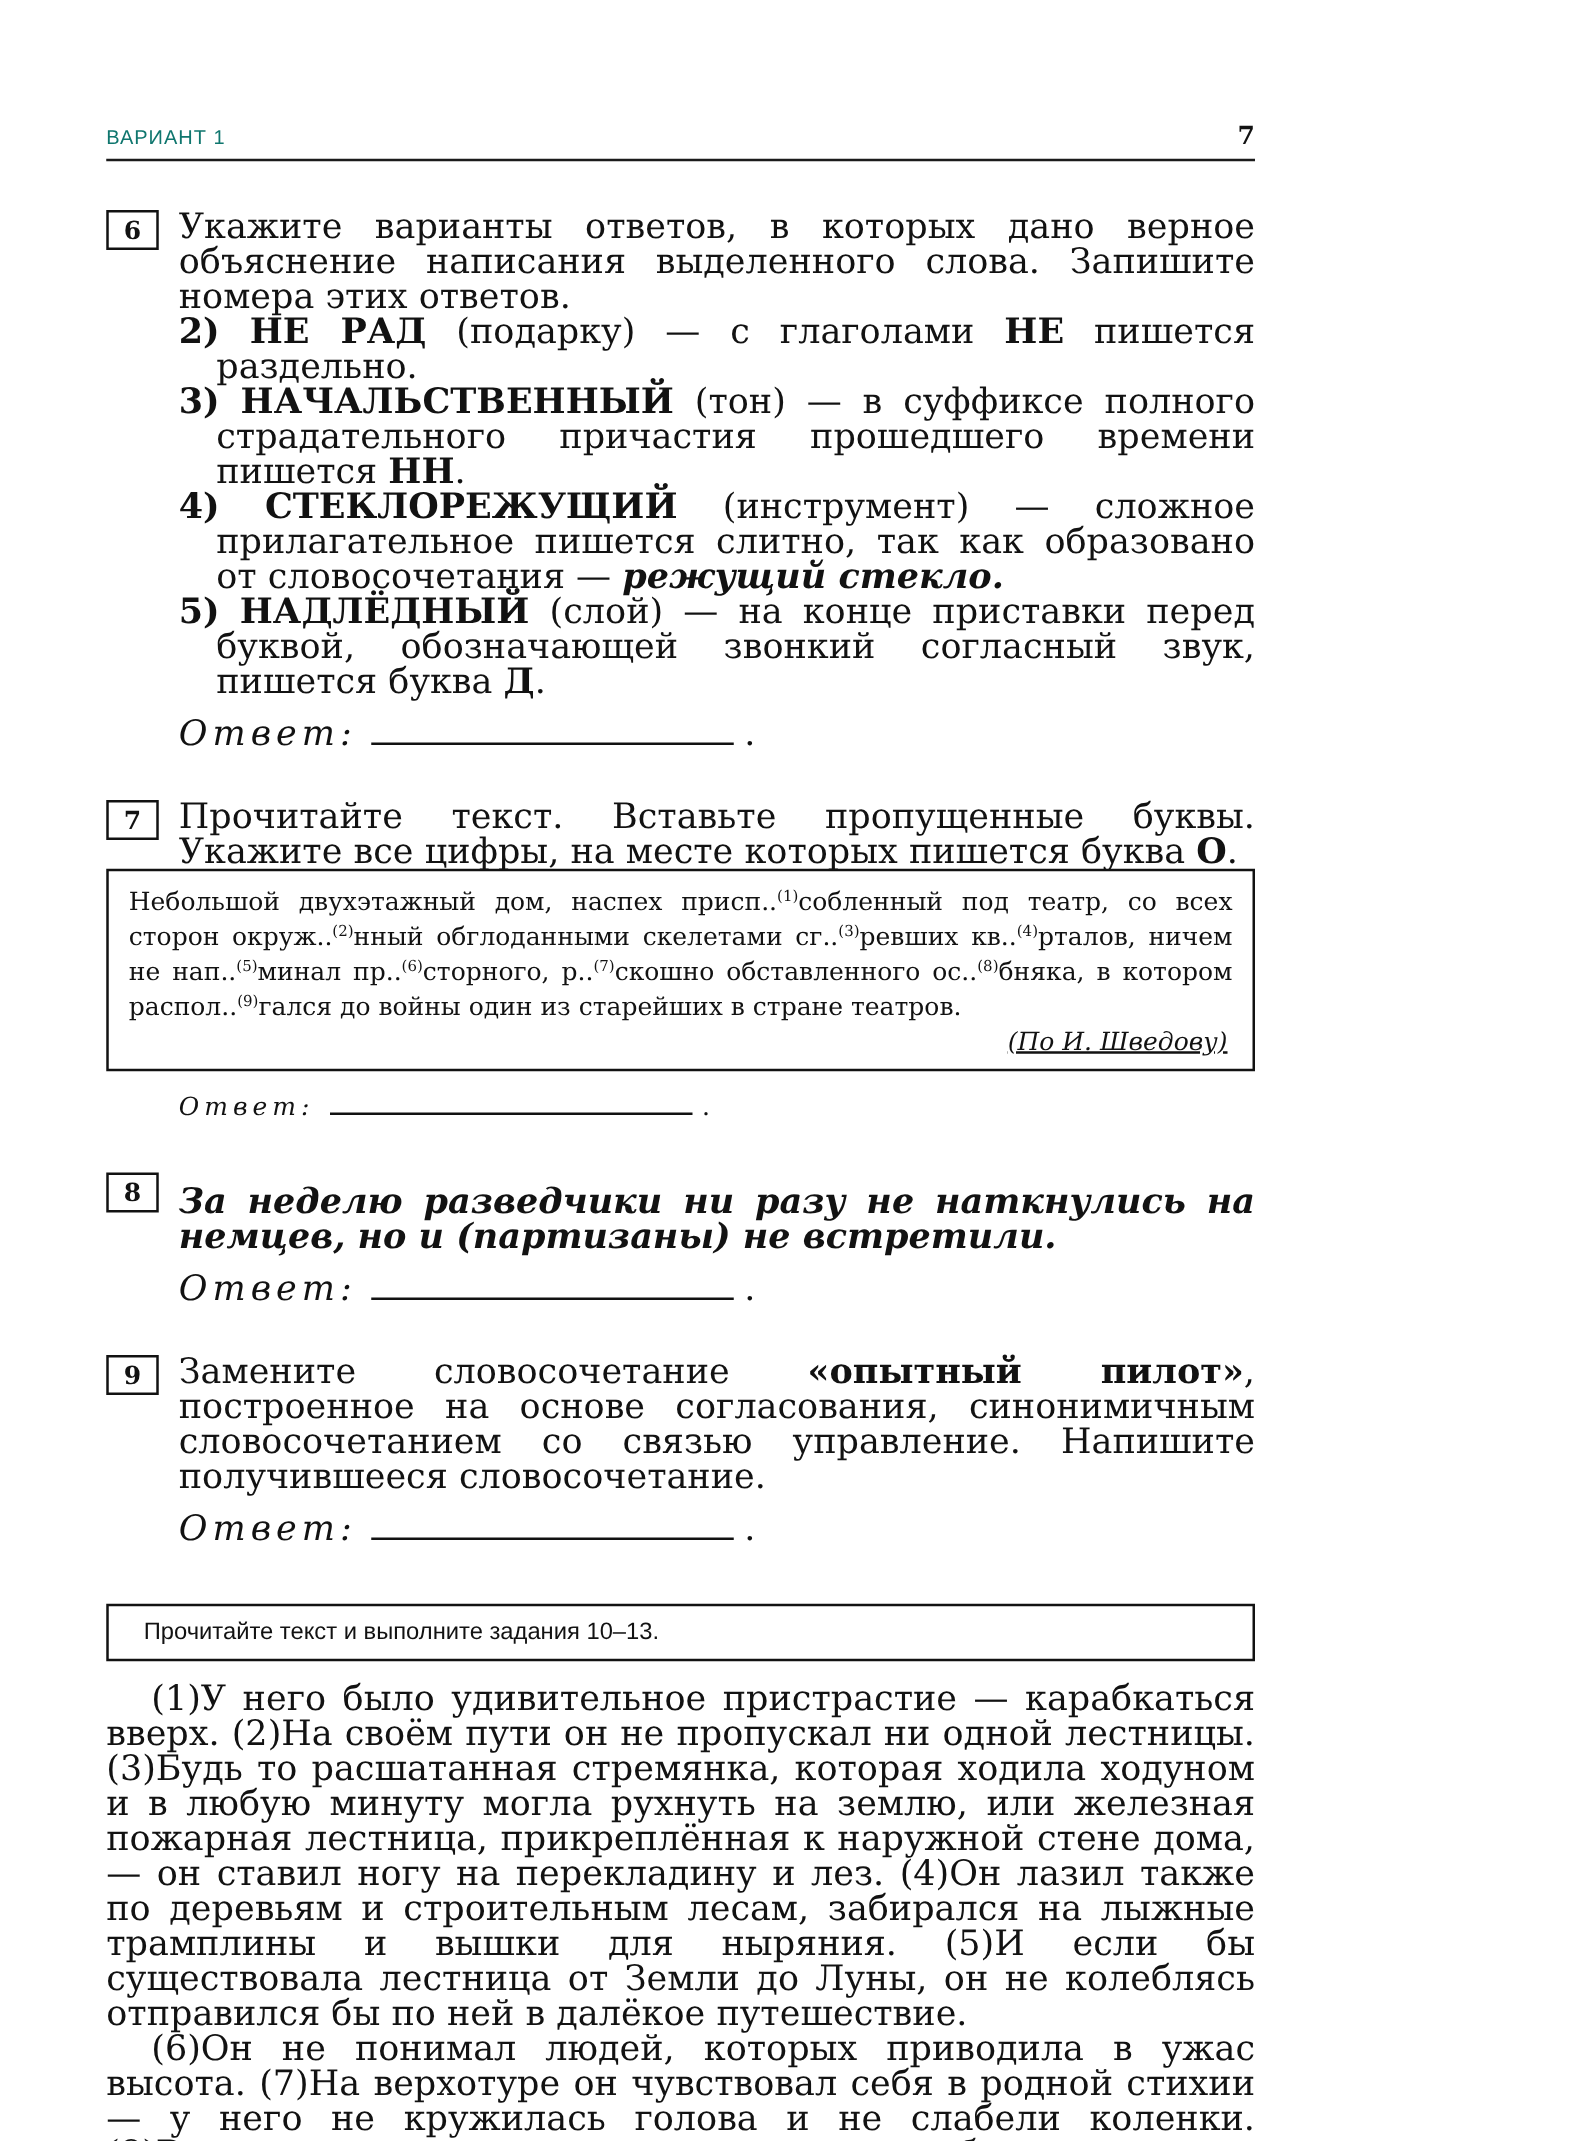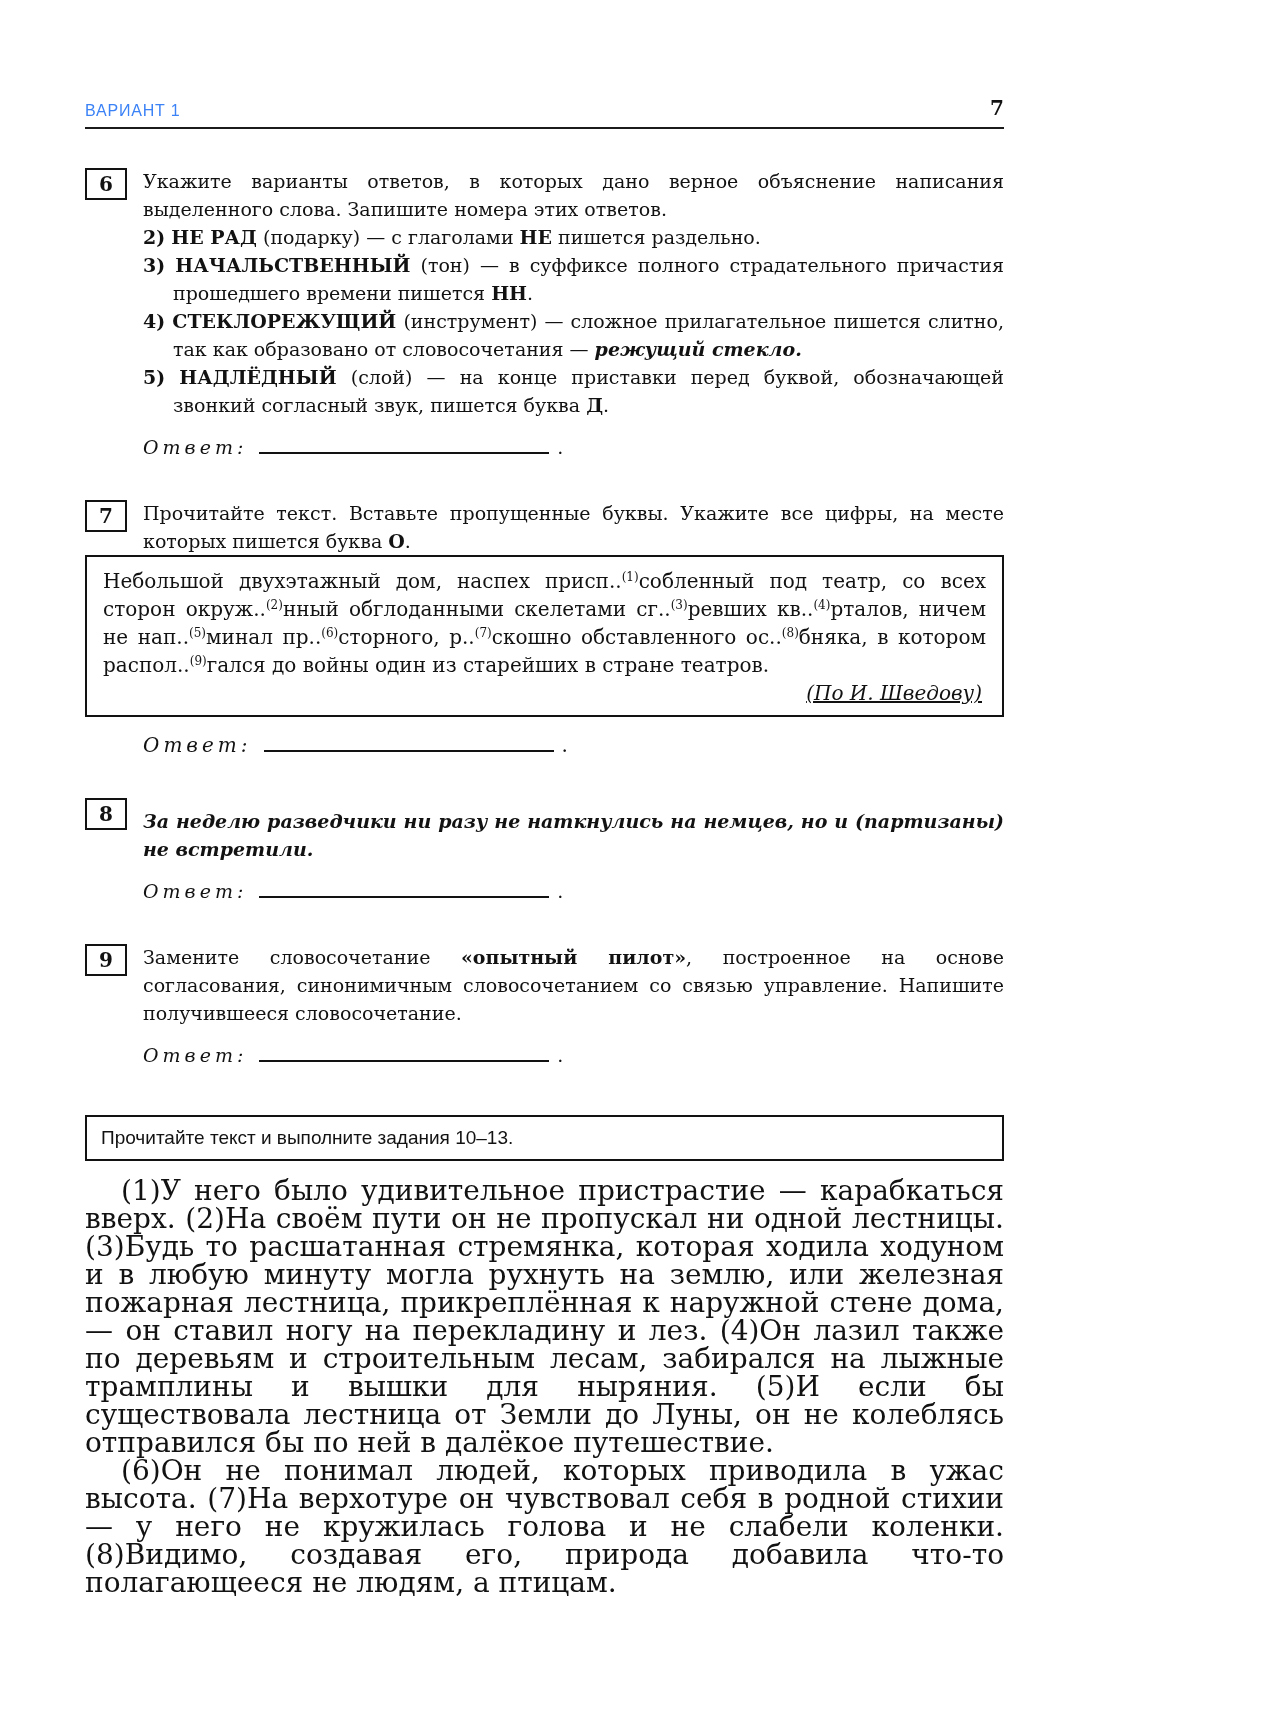--- a/index.html
+++ b/index.html
@@ -10,33 +10,33 @@
   }
   .content { padding:96px 266px 0 85px; }
 
   
   .page-header {
     display:flex; justify-content:space-between; align-items:flex-end;
     border-bottom:2px solid #1b1b1b; padding-bottom:7px;
   }
   .variant {
     font-family:"Liberation Sans", sans-serif; font-size:16px;
-    letter-spacing:0.8px; color:#3b82f6;
+    letter-spacing:0.8px; color:#0f766e;
   }
   .pagenum { font-size:20px; font-weight:bold; }
 
   
   .task { margin-top:38px; }
   .task-row { display:flex; align-items:flex-start; }
   .qbox {
     flex:0 0 auto; width:42px; height:32px; border:2px solid #121212;
     text-align:center; font-weight:bold; font-size:20px; line-height:28px;
     margin-right:16px; margin-top:1px;
   }
-  .task-body { flex:1 1 auto; font-size:19px; line-height:28px; text-align:justify; }
+  .task-body { flex:1 1 auto; font-size:28px; line-height:28px; text-align:justify; }
   .indent-body { margin-left:58px; font-size:20px; line-height:28px; }
 
   .b  { font-weight:bold; }
   .bi { font-weight:bold; font-style:italic; }
   .option { padding-left:30px; text-indent:-30px; text-align:justify; }
 
   .answer { margin-top:14px; text-align:left; }
   .ans-label { letter-spacing:4px;font-style:italic; }
   .ans-line {
     display:inline-block; width:290px; border-bottom:2px solid #121212;
@@ -49,21 +49,21 @@
     border:2px solid #121212; margin-top:0; padding:10px 16px 8px 16px;
     font-size:20px; line-height:28px; text-align:justify;
   }
   .sup { font-size:12px; position:relative; top:-7px; line-height:0; }
   .attribution { text-align:right; font-style:italic; padding-right:4px;text-decoration:underline; }
 
   .sentence { font-weight:bold; font-style:italic; margin-top:10px; }
 
   
   .reading-box {
-    border:2px solid #121212; margin-top:46px; padding:8px 14px;
+    border:2px solid #121212; margin-top:46px; padding:8px 28px;
     font-family:"Liberation Sans", sans-serif; font-size:19px; line-height:26px;
   }
 
   
   .passage { margin-top:16px; font-size:28px; line-height:28px; text-align:justify; }
   .passage p { text-indent:36px; }
 </style>
 </head>
 <body>
 

